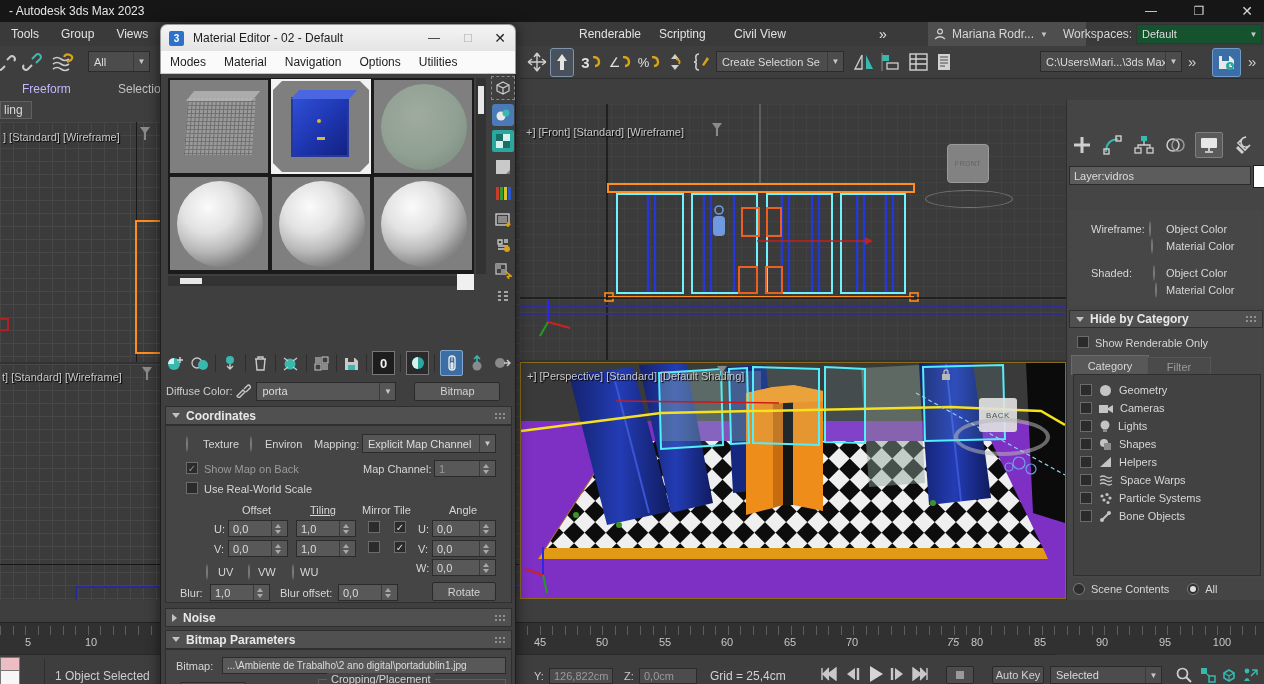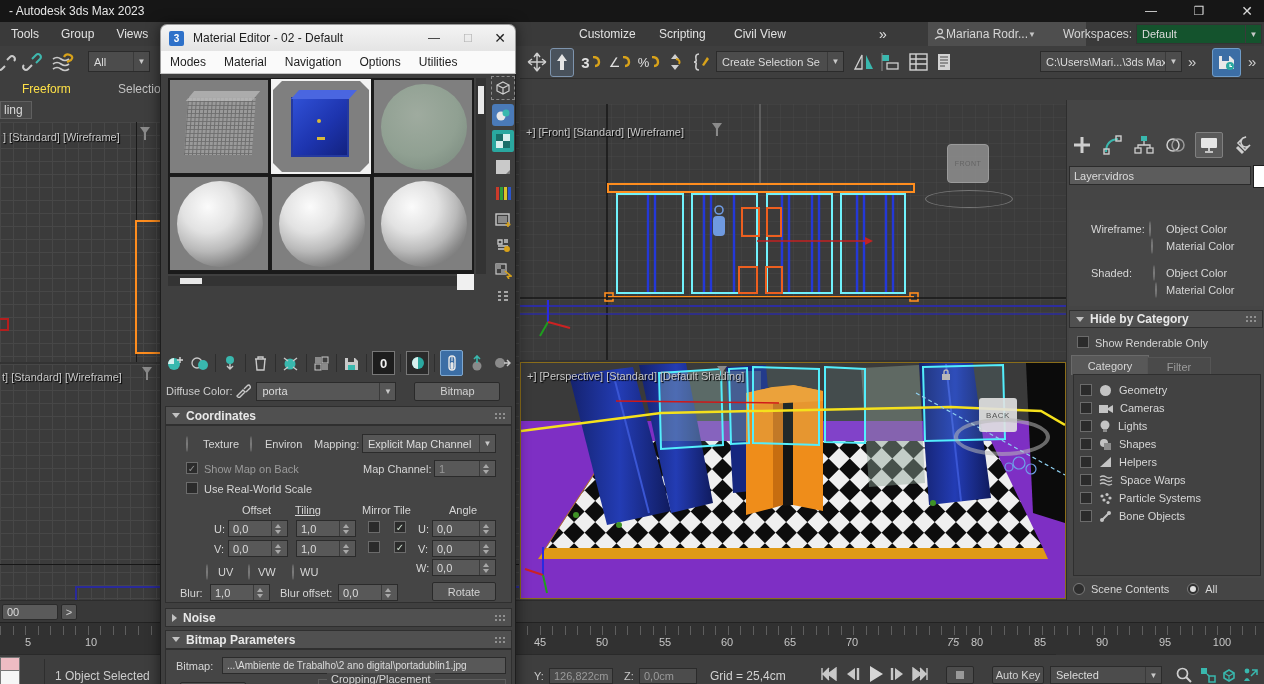--- a/index.html
+++ b/index.html
@@ -62,25 +62,25 @@
     <span class="wbtn" style="margin-right:18px;">—</span>
     <span class="wbtn" style="margin-right:18px;">❐</span>
     <span class="wbtn" style="margin-right:2px;font-size:14px;">✕</span>
   </div>
 
   <div class="abs" style="left:0;top:22px;width:1264px;height:24px;background:#3a3a3a;border-bottom:1px solid #2c2c2c;display:flex;">
     <div class="menu-item">Tools</div>
     <div class="menu-item">Group</div>
     <div class="menu-item">Views</div>
     <div class="menu-item" style="position:absolute;left:512px;height:24px;margin-top:24px;">dering</div>
-    <div class="menu-item" style="position:absolute;left:568px;height:24px;">Customize</div>
+    <div class="menu-item" style="position:absolute;left:568px;height:24px;">Renderable</div>
     <div class="menu-item" style="position:absolute;left:648px;height:24px;">Scripting</div>
     <div class="menu-item" style="position:absolute;left:723px;height:24px;">Civil View</div>
     <div class="menu-item" style="position:absolute;left:868px;height:24px;font-size:14px;">»</div>
-    <div style="position:absolute;left:928px;top:0;width:158px;height:24px;background:#4e4e4e;display:flex;align-items:center;padding:0 6px;box-sizing:border-box;">
+    <div style="position:absolute;left:928px;top:0;width:158px;height:24px;background:#4e4e4e;display:flex;align-items:center;gap:6px;padding:0 6px;box-sizing:border-box;">
       <span class="icon">
         <svg width="12" height="12" viewBox="0 0 12 12">
             <circle cx="6" cy="3.5" r="2.4" fill="none" stroke="#cfcfcf" stroke-width="1.2"></circle>
             <path d="M1 11 Q6 6.5 11 11" fill="none" stroke="#cfcfcf" stroke-width="1.2"></path>
           </svg>
       </span>
       <span style="font-size:12px;">Mariana Rodr...</span>
       <span style="font-size:8px;color:#c4c4c4;">▼</span>
     </div>
     <span style="position:absolute;left:1063px;top:5px;color:#d6d6d6;">Workspaces:</span>
@@ -193,21 +193,21 @@
           <path d="M1 2 L12 2 L16 6 L16 15 L1 15 Z" fill="#e8e8e8"></path>
           <rect x="4" y="2" width="7" height="5" fill="#3c6ea5"></rect>
           <circle cx="12" cy="12" r="4" fill="#2aa8a0"></circle>
           <path d="M12 10 L12 12.5 L14 12.5" stroke="#fff" stroke-width="1.1" fill="none"></path>
         </svg>
     </div>
     <span class="abs" style="left:1248px;top:7px;font-size:15px;color:#cfcfcf;">»</span>
   </div>
 
   <div class="abs" style="left:0;top:78px;width:520px;height:22px;background:#3e3e3e;">
-    <span style="position:absolute;left:22px;top:4px;color:#fde047;">Freeform</span>
+    <span style="position:absolute;left:22px;top:4px;color:#c4b5fd;">Freeform</span>
     <span style="position:absolute;left:118px;top:4px;color:#c2c2c2;">Selection</span>
   </div>
   <div class="abs" style="left:0;top:101px;width:32px;height:18px;background:#484848;border:1px solid #606060;color:#d8d8d8;display:flex;align-items:center;padding-left:3px;box-sizing:border-box;">ling</div>
 
   <div class="abs grid-bg" style="left:0;top:122px;width:519px;height:240px;border-bottom:2px solid #333;">
     <div class="abs" style="left:136px;top:0;width:1px;height:240px;background:#1a1a1a;"></div>
     <div class="abs" style="left:135px;top:98px;width:370px;height:130px;border:2px solid #ff8d1e;"></div>
     <span class="vp-label abs" style="left:3px;top:9px;">] [Standard] [Wireframe]</span>
     <span class="funnel abs" style="left:140px;top:12px;"></span>
     <div class="abs" style="left:0px;top:196px;width:7px;height:9px;border:2px solid #b41e1e;border-left:none;"></div>
@@ -522,28 +522,20 @@
       </div>
     </div>
     <div class="abs row" style="left:6px;top:483px;gap:6px;">
       <span class="radio"></span>
       <span class="t11">Scene Contents</span>
       <span class="radio sel" style="margin-left:12px;"></span>
       <span class="t11">All</span>
     </div>
   </div>
 
-  <div class="abs" style="left:0;top:600px;width:1264px;height:22px;background:#383838;border-top:1px solid #2c2c2c;">
-    <div class="field" style="position:absolute;left:2px;top:3px;width:56px;height:16px;background:#5a5a5a;border-radius:2px;">
-      <span>00</span>
-    </div>
-    <div class="btn" style="position:absolute;left:61px;top:3px;width:16px;height:16px;">
-      <span>&gt;</span>
-    </div>
-  </div>
 
   <div class="abs" style="left:0;top:622px;width:1264px;height:32px;background:#313131;border-top:1px solid #222;">
     <div class="abs" style="left:0;top:3px;width:1264px;height:9px;background:repeating-linear-gradient(90deg,#5e5e5e 0 1px,transparent 1px 12.55px);"></div>
     <span class="tick-num" style="left:28px;top:13px;">5</span>
     <span class="tick-num" style="left:91px;top:13px;">10</span>
     <span class="tick-num" style="left:540px;top:13px;">45</span>
     <span class="tick-num" style="left:602px;top:13px;">50</span>
     <span class="tick-num" style="left:665px;top:13px;">55</span>
     <span class="tick-num" style="left:727px;top:13px;">60</span>
     <span class="tick-num" style="left:790px;top:13px;">65</span>
@@ -880,21 +872,21 @@
         <div class="field abs" style="left:268px;top:34px;width:62px;height:17px;">
           <span class="t11 dim" style="flex:1">1</span>
           <span class="spin">
               <i class="up"></i>
               <i class="dn"></i>
             </span>
         </div>
         <span class="cb abs" style="left:20px;top:56px;"></span>
         <span class="t11 abs" style="left:38px;top:57px;">Use Real-World Scale</span>
         <span class="t11 abs" style="left:76px;top:78px;">Offset</span>
-        <span class="t11 abs" style="left:129px;top:78px;text-decoration:underline;">Tiling</span>
+        <span class="t11 abs" style="left:144px;top:78px;text-decoration:underline;">Tiling</span>
         <span class="t11 abs" style="left:196px;top:78px;">Mirror Tile</span>
         <span class="t11 abs" style="left:283px;top:78px;">Angle</span>
         
         <span class="t11 abs" style="left:48px;top:97px;">U:</span>
         <div class="field abs" style="left:62px;top:94px;width:60px;height:17px;">
           <span class="t11" style="flex:1">0,0</span>
             <span class="spin">
               <i class="up"></i>
               <i class="dn"></i>
             </span>

